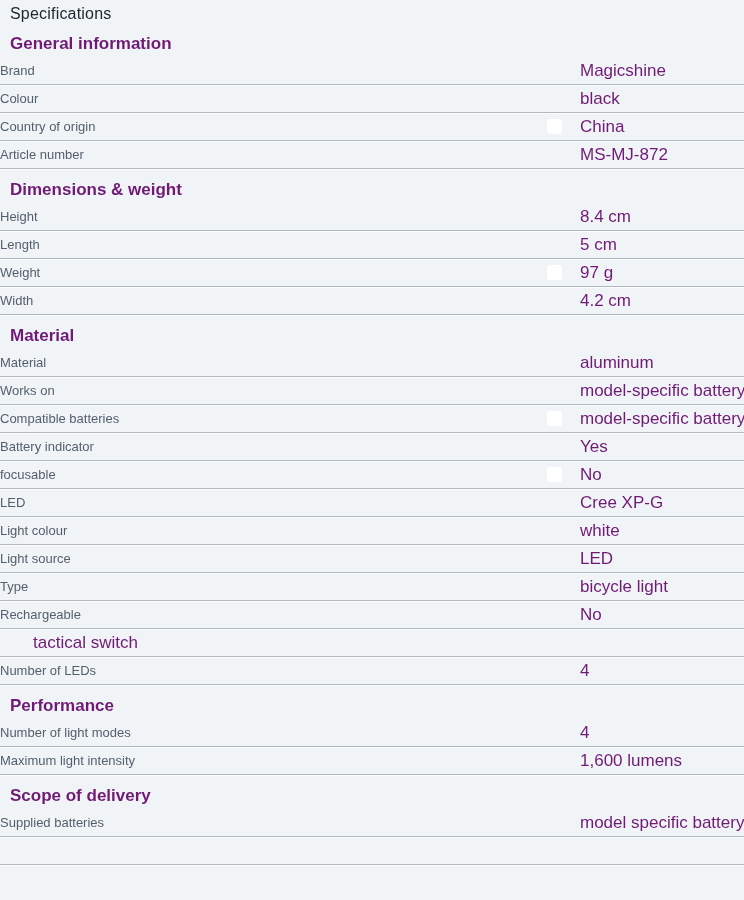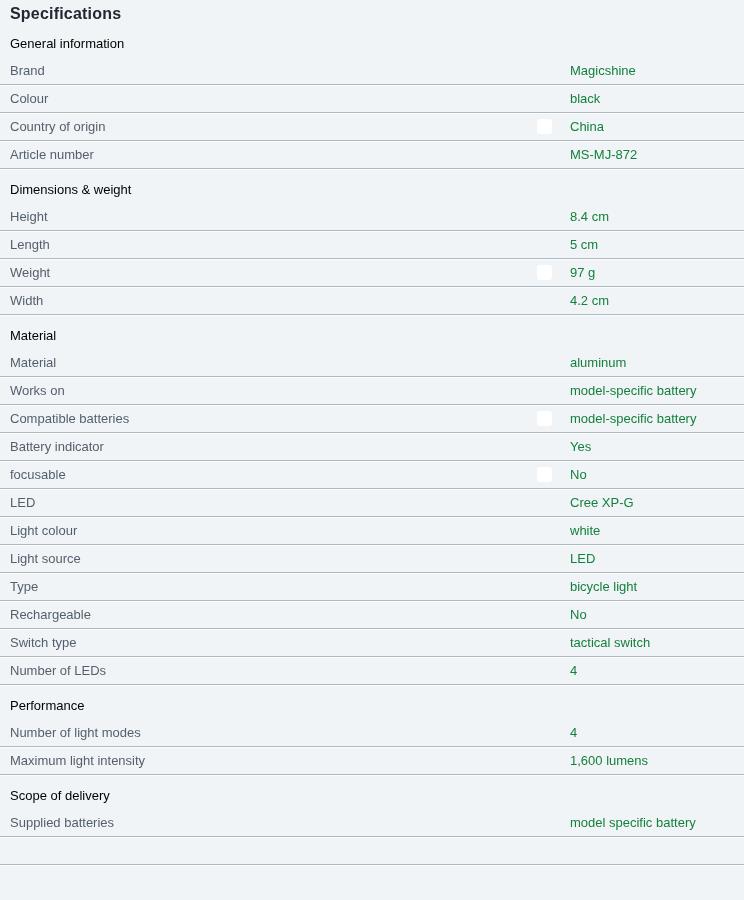--- a/index.html
+++ b/index.html
@@ -6,53 +6,53 @@
   html, body {
     width: 744px; height: 900px;
     background: #f0f4f7;
     font-family: "Liberation Sans", sans-serif;
     overflow: hidden;
   }
   .page { width: 744px; height: 900px; background: #f0f4f7; }
   .page-title {
     padding: 5px 10px 0 10px;
     font-size: 16px; line-height: 18px;
-    font-weight: 700; color: #212831;
+    font-weight: 400; color: #212831;
     letter-spacing: 0.2px;
   }
   .section-header {
     margin: 13px 10px 5px 10px;
-    font-size: 13px; line-height: 16px;
-    font-weight: 400; color: #000000;
+    font-size: 17px; line-height: 16px;
+    font-weight: 700; color: #701a75;
   }
   .row {
     display: flex; align-items: center;
     height: 28px;
-    padding: 0 10px;
+    padding: 0 0;
     border-bottom: 1px solid #b0b9c0;
     box-shadow: 0 1px 0 #fafcfd;
   }
   .lbl {
     flex: 1 1 auto;
     font-size: 13px; color: #545f6c;
     white-space: nowrap; overflow: hidden;
   }
   .slot {
     flex: 0 0 33px;
     display: flex; align-items: center;
   }
   .info-icon {
     width: 15px; height: 15px;
     background: #ffffff;
     border-radius: 3px;
     display: inline-block;
   }
   .val {
     flex: 0 0 164px;
-    font-size: 13px; color: #15803d;
+    font-size: 17px; color: #701a75;
     white-space: nowrap; overflow: hidden;
   }
 </style>
 </head>
 <body>
 
 <div class="page">
 
   <h1 class="page-title">Specifications</h1>
 
@@ -161,21 +161,20 @@
       <span class="lbl">Type</span>
       <span class="slot"></span>
       <span class="val">bicycle light</span>
     </div>
     <div class="row">
       <span class="lbl">Rechargeable</span>
       <span class="slot"></span>
       <span class="val">No</span>
     </div>
     <div class="row">
-      <span class="lbl">Switch type</span>
       <span class="slot"></span>
       <span class="val">tactical switch</span>
     </div>
     <div class="row">
       <span class="lbl">Number of LEDs</span>
       <span class="slot"></span>
       <span class="val">4</span>
     </div>
   </div>
 

